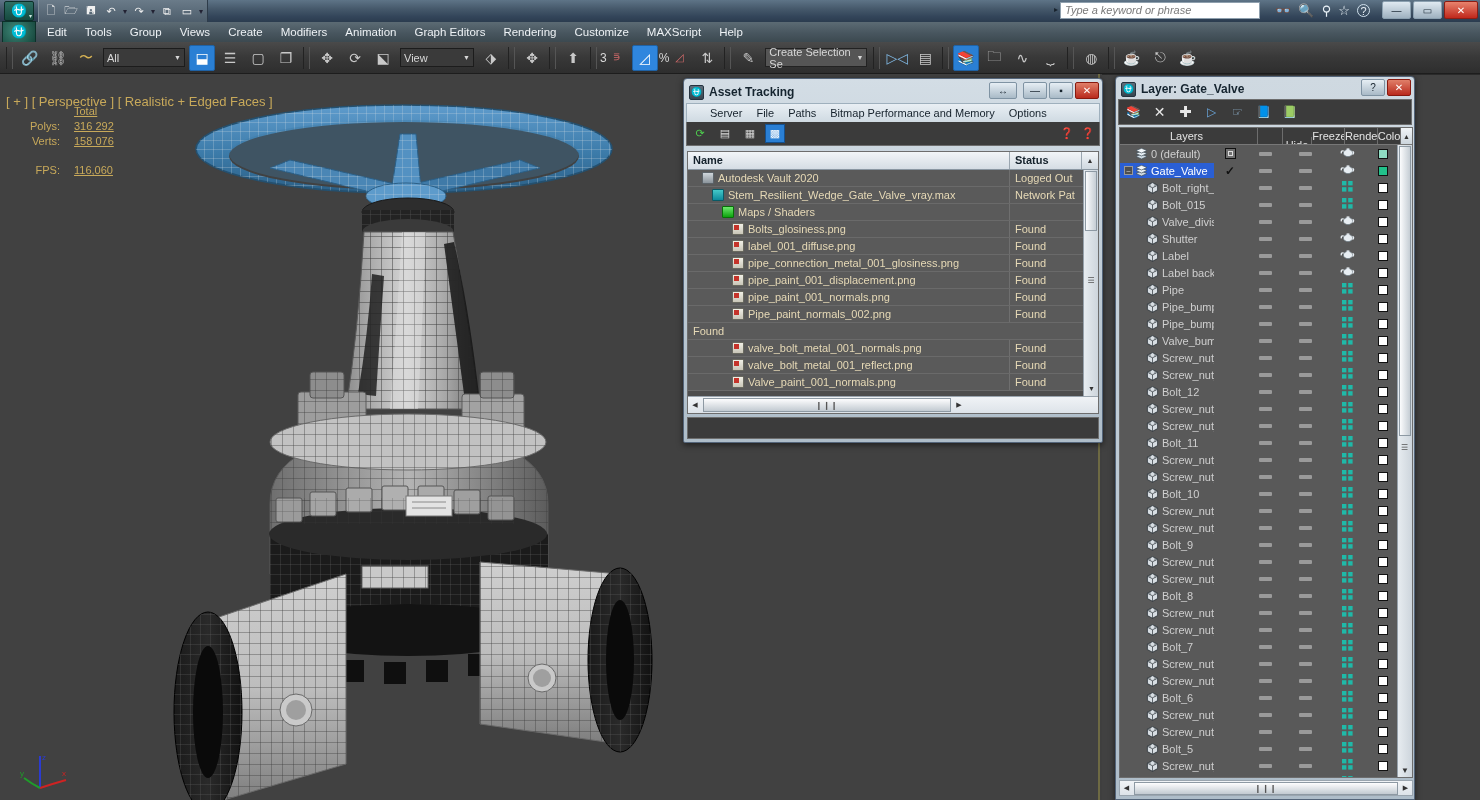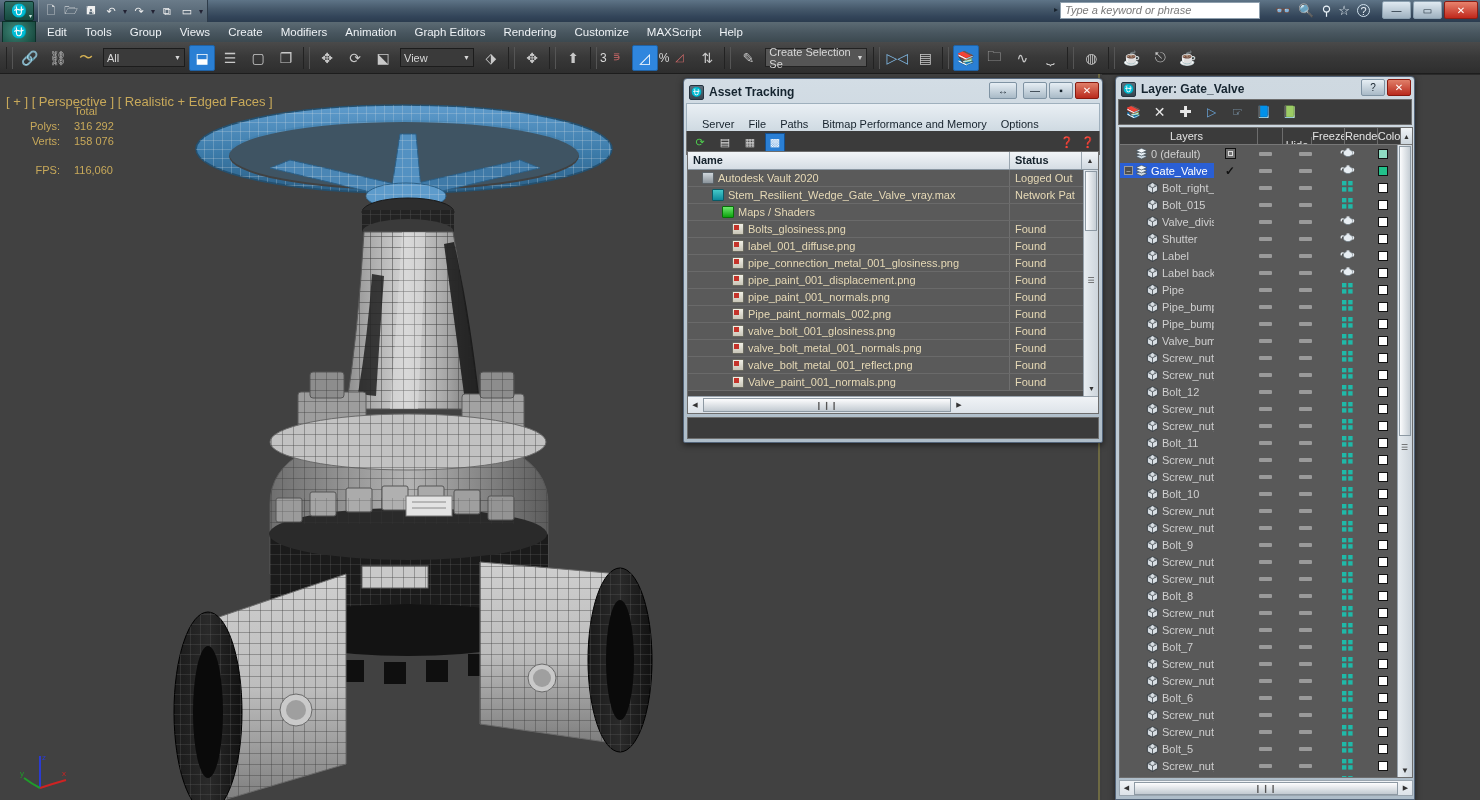--- a/index.html
+++ b/index.html
@@ -104,21 +104,21 @@
   #viewportwrap {
     position:absolute; left:0; top:74px; width:1100px; height:726px;
     background:#414141; border-right:2px solid #6e6a43;
     overflow:hidden;
   }
   #vp-label { position:absolute; left:6px; top:20px; color:#c8a95a; font-size:13px; }
   #vp-stats { position:absolute; left:18px; top:30px; font-size:11px; color:#c8a95a; line-height:15px;}
   #vp-stats table { border-collapse:collapse; }
   #vp-stats td { padding:0 4px 0 0; color:#c8a95a; font-size:11px; }
   #vp-stats td.lab { text-align:right; width:46px;}
-  #vp-stats td.val { padding-left:10px; }
+  #vp-stats td.val { padding-left:10px;text-decoration:underline; }
   #vp-stats .gap td { height:14px; }
   #axis { position:absolute; left:18px; bottom:6px; width:60px; height:44px; }
   #rightdark { position:absolute; left:1102px; top:74px; width:378px; height:726px; background:#414141; }
   #rightdark:before{ content:""; position:absolute; left:0; top:0; width:378px; height:1px; background:#2a2a2a;}
   
   #model { position:absolute; left:150px; top:30px; width:520px; height:700px; }
   
   #asset {
     position:absolute; left:683px; top:78px; width:420px; height:365px;
     background:linear-gradient(to bottom,#d3dde5,#aebdc9);
@@ -140,23 +140,23 @@
   #asset-wb { position:absolute; right:1px; top:1px; display:flex; gap:2px; }
   .awb {
     width:24px;height:17px;border:1px solid #7f93a3;border-radius:2px;
     background:linear-gradient(to bottom,#e6eef4,#a9bac7);
     display:flex;align-items:center;justify-content:center;
     font-size:10px;color:#16222c;cursor:pointer;
   }
   .awb.wide { width:28px; margin-right:4px;}
   .awb.close { background:linear-gradient(to bottom,#e07f69,#b92a1d); color:#fff; border-color:#88190f;}
   #asset-menu {
-    height:28px; background:linear-gradient(to bottom,#e9eff4,#cfdae2);
+    height:19px; background:linear-gradient(to bottom,#e9eff4,#cfdae2);
     border:1px solid #9fb0bd; border-bottom:none;
-    display:flex; align-items:flex-end; padding-left:8px;
+    display:flex; align-items:center; padding-left:16px;
   }
   #asset-menu .ami { padding:1px 7px; font-size:11px; color:#16222c; cursor:pointer;}
   #asset-btnrow {
     height:24px; background:#3b3b3b; border:1px solid #6d6d6d; border-top:none;
     display:flex; align-items:center; padding:0 3px; position:relative;
   }
   .abtn {
     width:20px;height:19px;margin-right:5px;border:1px solid transparent;
     display:flex;align-items:center;justify-content:center;font-size:11px;cursor:pointer;
   }
@@ -707,24 +707,20 @@
           <div class="c-status">Found</div>
         </div>
         <div class="arow">
           <div class="c-name" style="padding-left: 44px;">
             <span class="amini png"></span>
             <span>Pipe_paint_normals_002.png</span>
           </div>
           <div class="c-status">Found</div>
         </div>
         <div class="arow">
-          <div class="c-name" style="padding-left: 44px;">
-            <span class="amini png"></span>
-            <span>valve_bolt_001_glosiness.png</span>
-          </div>
           <div class="c-status">Found</div>
         </div>
         <div class="arow">
           <div class="c-name" style="padding-left: 44px;">
             <span class="amini png"></span>
             <span>valve_bolt_metal_001_normals.png</span>
           </div>
           <div class="c-status">Found</div>
         </div>
         <div class="arow">

